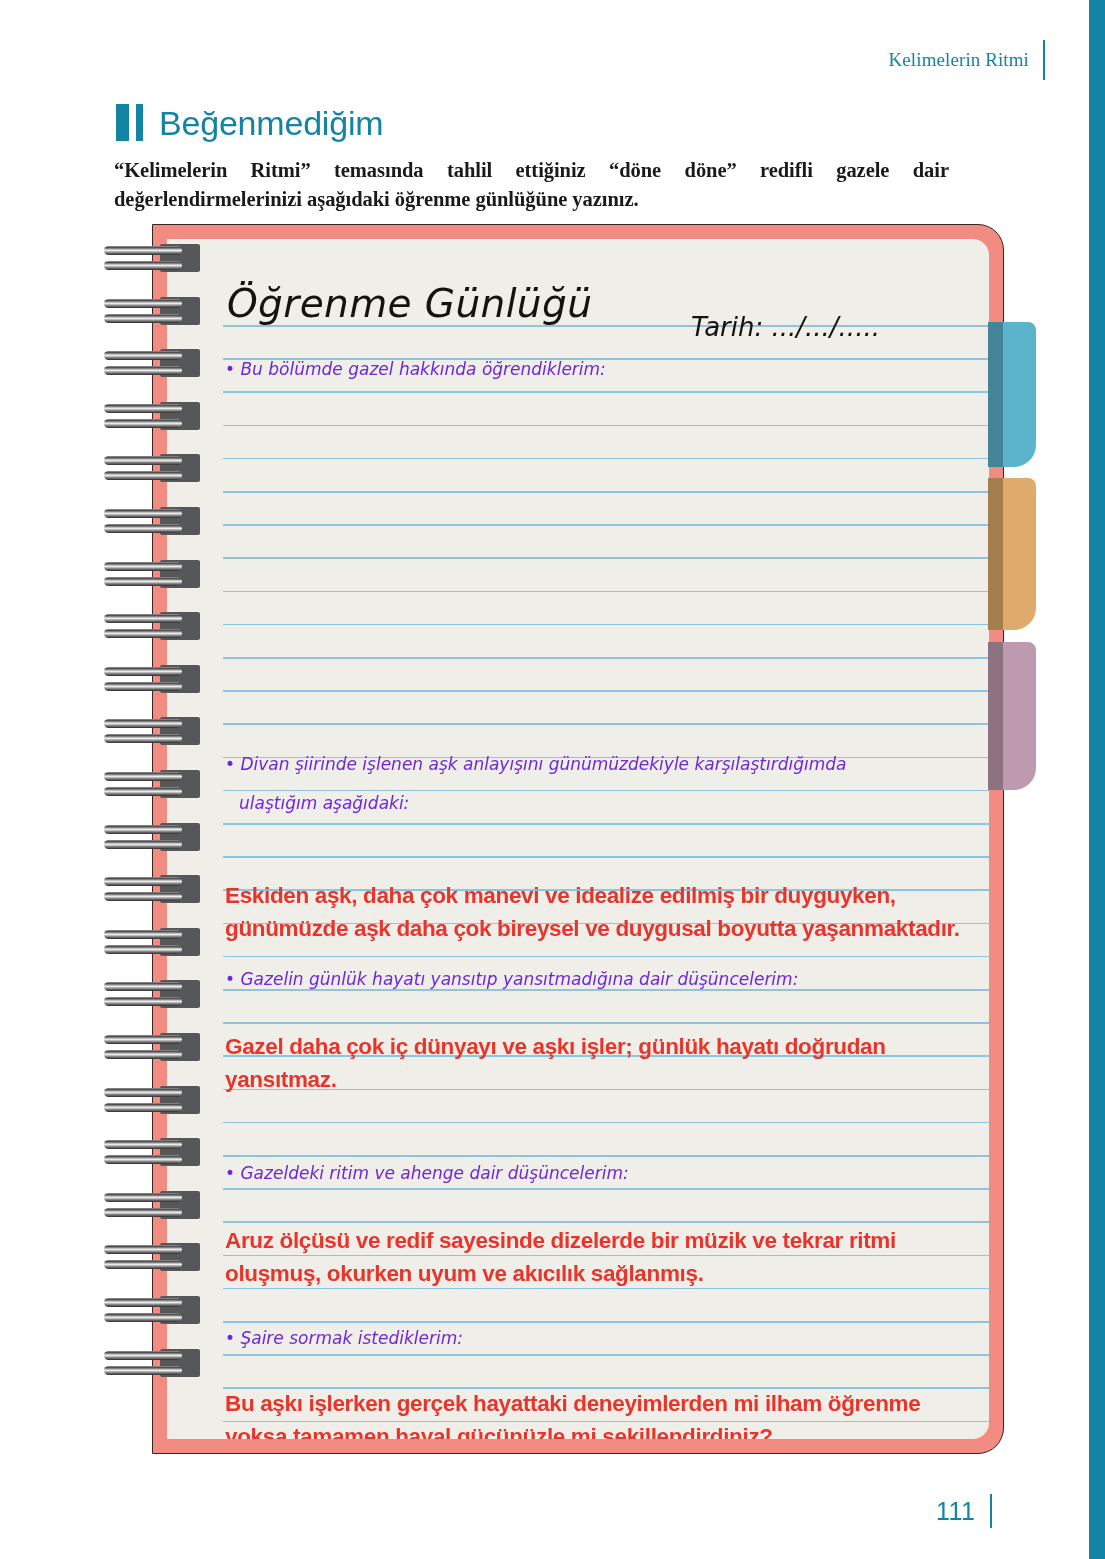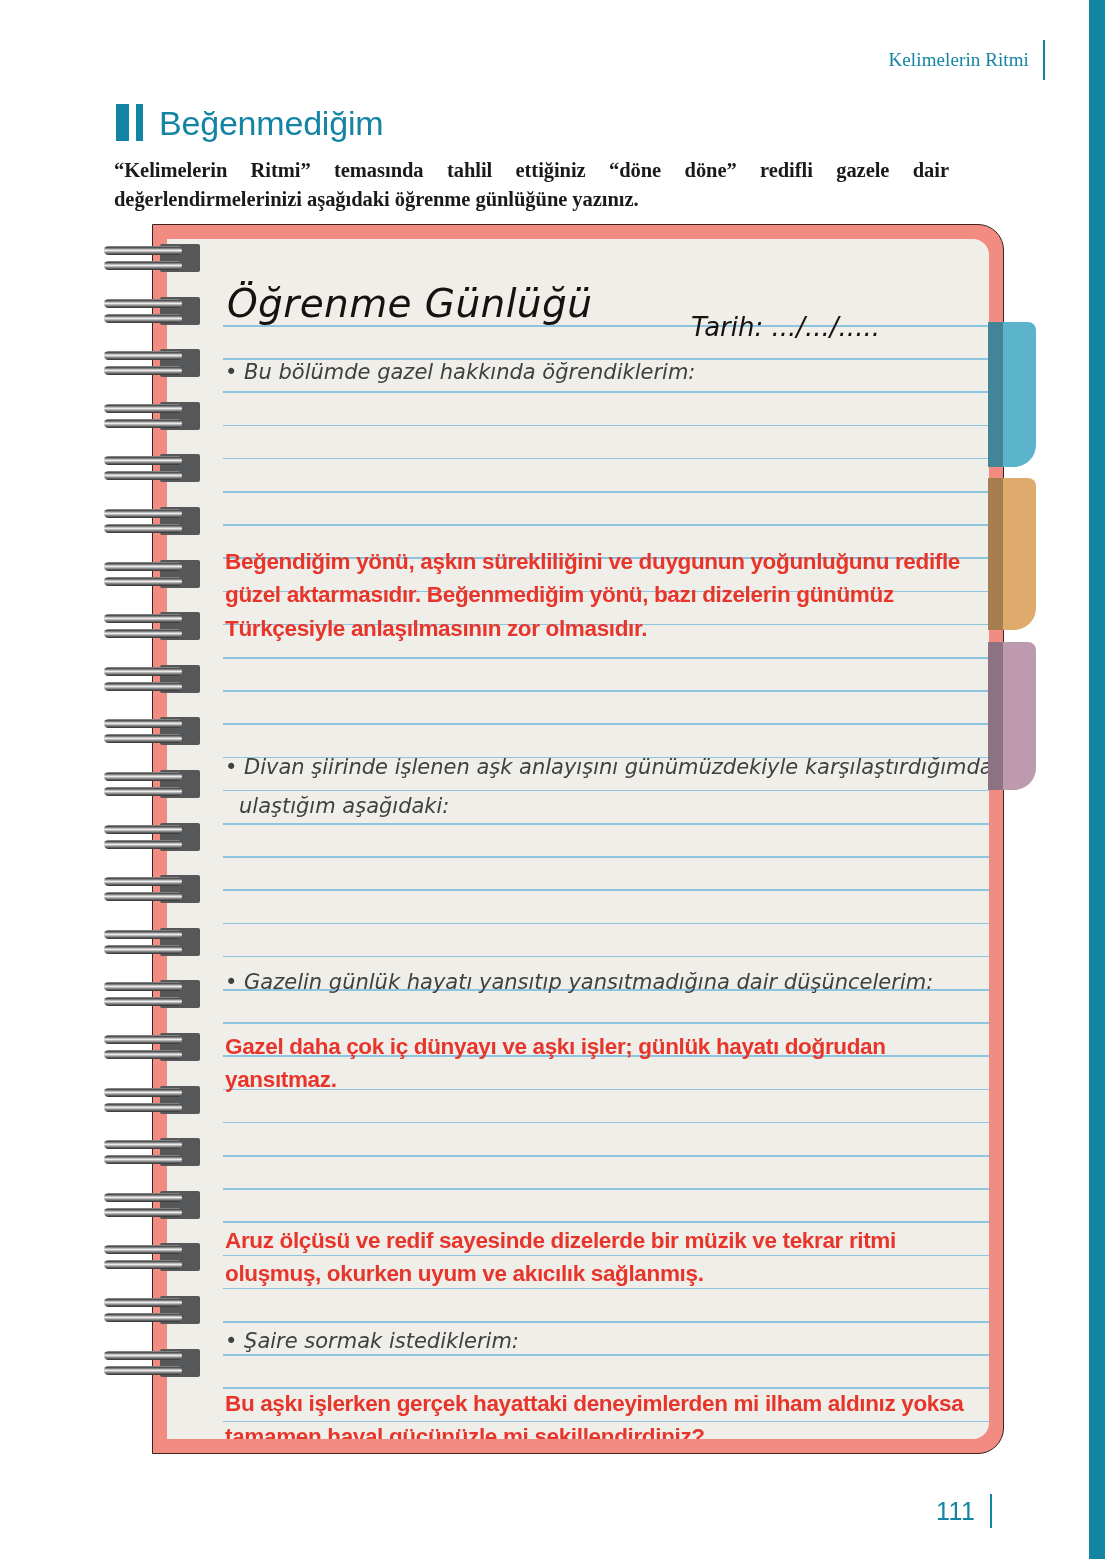--- a/index.html
+++ b/index.html
@@ -167,23 +167,23 @@
     font-size: 26px;
     font-style: italic;
     color: #17120f;
     white-space: nowrap;
   }
 
   .prompt {
     position: absolute;
     left: 58px;
     font-family: "DejaVu Sans", sans-serif;
-    font-size: 21px;
+    font-size: 17px;
     font-style: italic;
-    color: #404040;
+    color: #6d28d9;
     white-space: nowrap;
     line-height: 1.55;
   }
 
   .answer {
     position: absolute;
     left: 58px;
     width: 760px;
     font-family: "Liberation Sans", sans-serif;
     font-weight: bold;
@@ -321,28 +321,29 @@
         <div class="rline" style="top: 1048.8px;"></div>
         <div class="rline" style="top: 1082px;"></div>
         <div class="rline" style="top: 1115.2px;"></div>
         <div class="rline" style="top: 1148.4px;"></div>
         <div class="rline" style="top: 1181.6px;"></div>
       </div>
     <div class="page-content" id="page-content">
       <div class="nb-title">Öğrenme Günlüğü</div>
       <div class="nb-date">Tarih: .../.../.....</div>
     <div class="prompt" style="top: 117px;">• Bu bölümde gazel hakkında öğrendiklerim:</div>
-        <div class="answer" style="top: 306px;">Beğendiğim yönü, aşkın sürekliliğini ve duygunun yoğunluğunu redifle güzel aktarmasıdır. Beğenmediğim yönü, bazı dizelerin günümüz Türkçesiyle anlaşılmasının zor olmasıdır.</div>
         <div class="prompt" style="top: 512px;">• Divan şiirinde işlenen aşk anlayışını günümüzdekiyle karşılaştırdığımda</div>
         <div class="prompt" style="top: 551px; left: 72px;">ulaştığım aşağıdaki:</div>
+        <div class="answer" style="top: 640px;">Eskiden aşk, daha çok manevi ve idealize edilmiş bir duyguyken, günümüzde aşk daha çok bireysel ve duygusal boyutta yaşanmaktadır.</div>
         <div class="prompt" style="top: 727px;">• Gazelin günlük hayatı yansıtıp yansıtmadığına dair düşüncelerim:</div>
         <div class="answer" style="top: 791px;">Gazel daha çok iç dünyayı ve aşkı işler; günlük hayatı doğrudan yansıtmaz.</div>
+        <div class="prompt" style="top: 921px;">• Gazeldeki ritim ve ahenge dair düşüncelerim:</div>
         <div class="answer" style="top: 985px;">Aruz ölçüsü ve redif sayesinde dizelerde bir müzik ve tekrar ritmi oluşmuş, okurken uyum ve akıcılık sağlanmış.</div>
         <div class="prompt" style="top: 1086px;">• Şaire sormak istediklerim:</div>
-        <div class="answer" style="top: 1148px;">Bu aşkı işlerken gerçek hayattaki deneyimlerden mi ilham aldınız yoksa tamamen hayal gücünüzle mi şekillendirdiniz?</div>
+        <div class="answer" style="top: 1148px;">Bu aşkı işlerken gerçek hayattaki deneyimlerden mi ilham öğrenme yoksa tamamen hayal gücünüzle mi şekillendirdiniz?</div>
       </div>
   </div>
 </div>
 
 <div class="spiral" id="spiral">
     <div class="ring" style="top: 0px;">
       <span class="clip"></span>
       <span class="wire top"></span>
       <span class="wire bottom"></span>
     </div>

